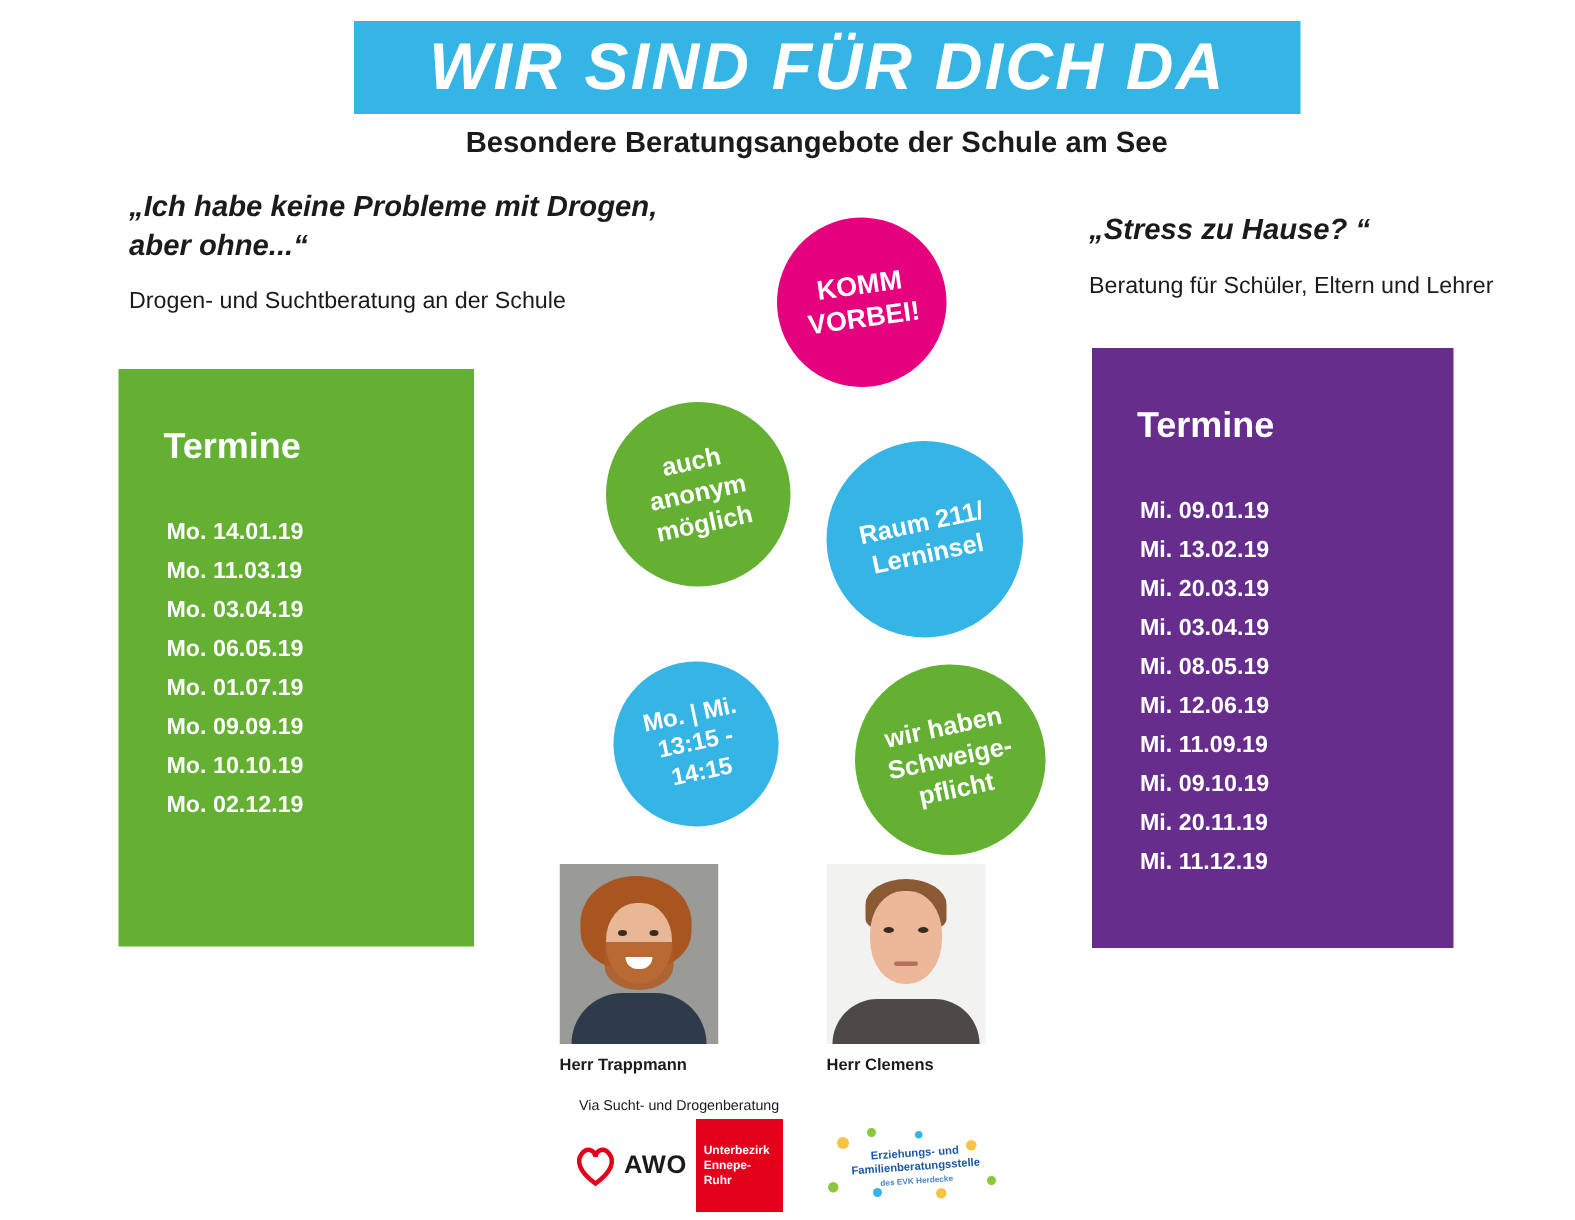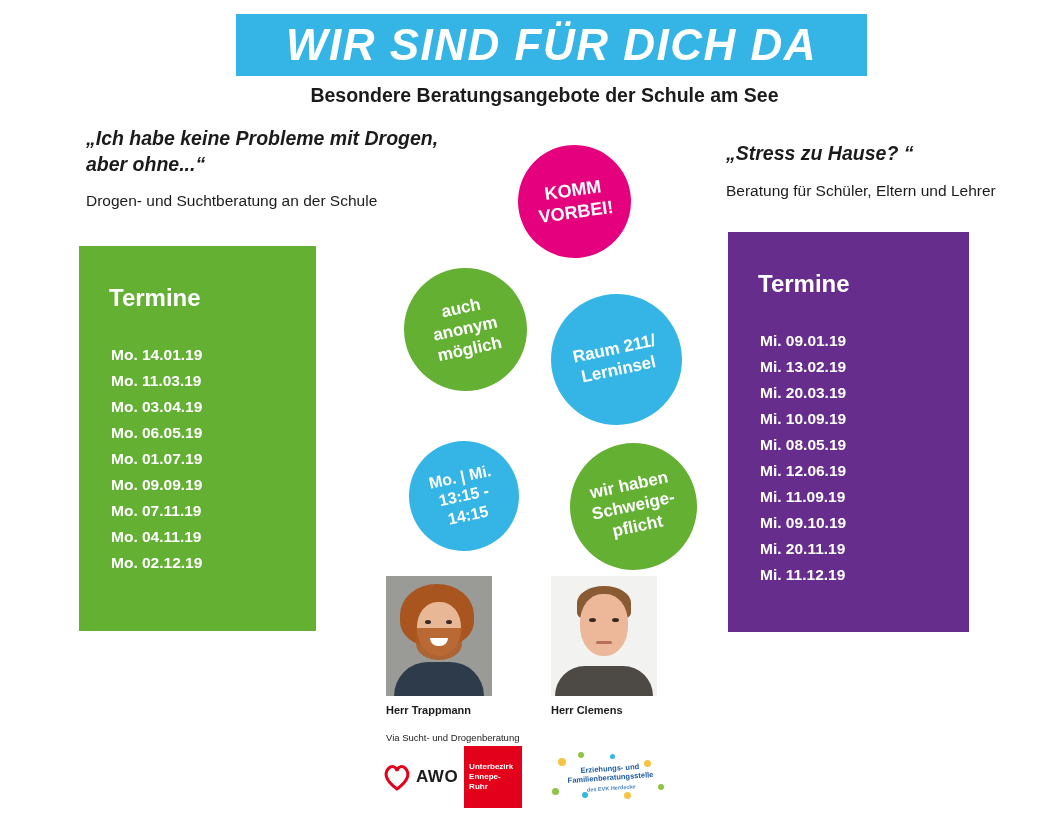--- a/index.html
+++ b/index.html
@@ -150,21 +150,21 @@
   .circle span { display: block; padding: 0 8px; }
 
   
   .portrait-wrap { position: absolute; }
   .portrait {
     width: 106px; height: 120px;
     border: 0;
     overflow: hidden;
     position: relative;
   }
-  #portrait-1 { left: 386px; top: 576px; }
+  #portrait-1 { left: 373px; top: 576px; }
   #portrait-2 { left: 551px; top: 576px; }
   .portrait-name {
     font-size: 11px;
     font-weight: bold;
     margin-top: 8px;
     color: #1b1b1b;
   }
   .portrait-note {
     position: absolute;
     left: 386px; top: 732px;
@@ -277,33 +277,32 @@
 
   <div class="panel" id="panel-left">
     <div class="panel-title">Termine</div>
     <ul>
       <li>Mo. 14.01.19</li>
       <li>Mo. 11.03.19</li>
       <li>Mo. 03.04.19</li>
       <li>Mo. 06.05.19</li>
       <li>Mo. 01.07.19</li>
       <li>Mo. 09.09.19</li>
-      <li>Mo. 07.11.19</li>
-      <li>Mo. 04.11.19</li>
+      <li>Mo. 10.10.19</li>
       <li>Mo. 02.12.19</li>
     </ul>
   </div>
 
   <div class="panel" id="panel-right">
     <div class="panel-title">Termine</div>
     <ul>
       <li>Mi. 09.01.19</li>
       <li>Mi. 13.02.19</li>
       <li>Mi. 20.03.19</li>
-      <li>Mi. 10.09.19</li>
+      <li>Mi. 03.04.19</li>
       <li>Mi. 08.05.19</li>
       <li>Mi. 12.06.19</li>
       <li>Mi. 11.09.19</li>
       <li>Mi. 09.10.19</li>
       <li>Mi. 20.11.19</li>
       <li>Mi. 11.12.19</li>
     </ul>
   </div>
 
   <div class="circle" id="circle-komm">

